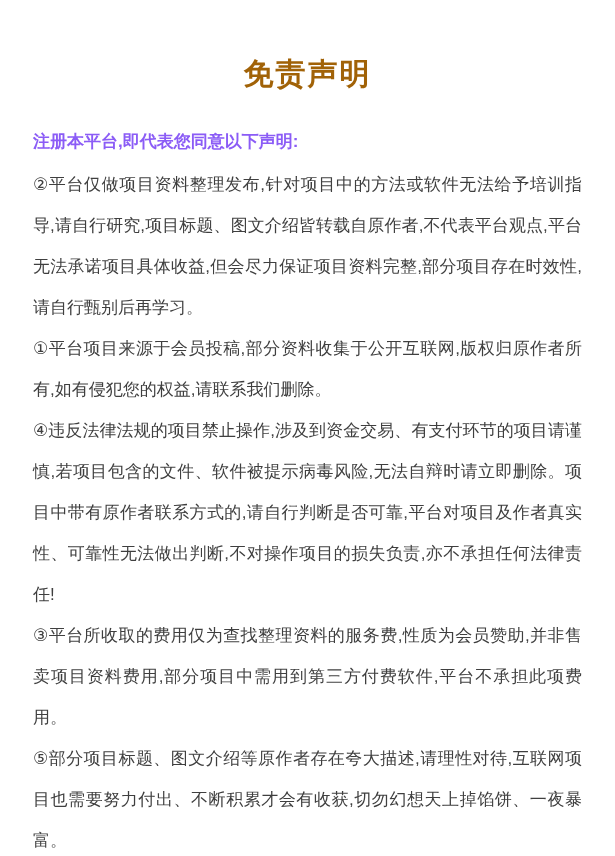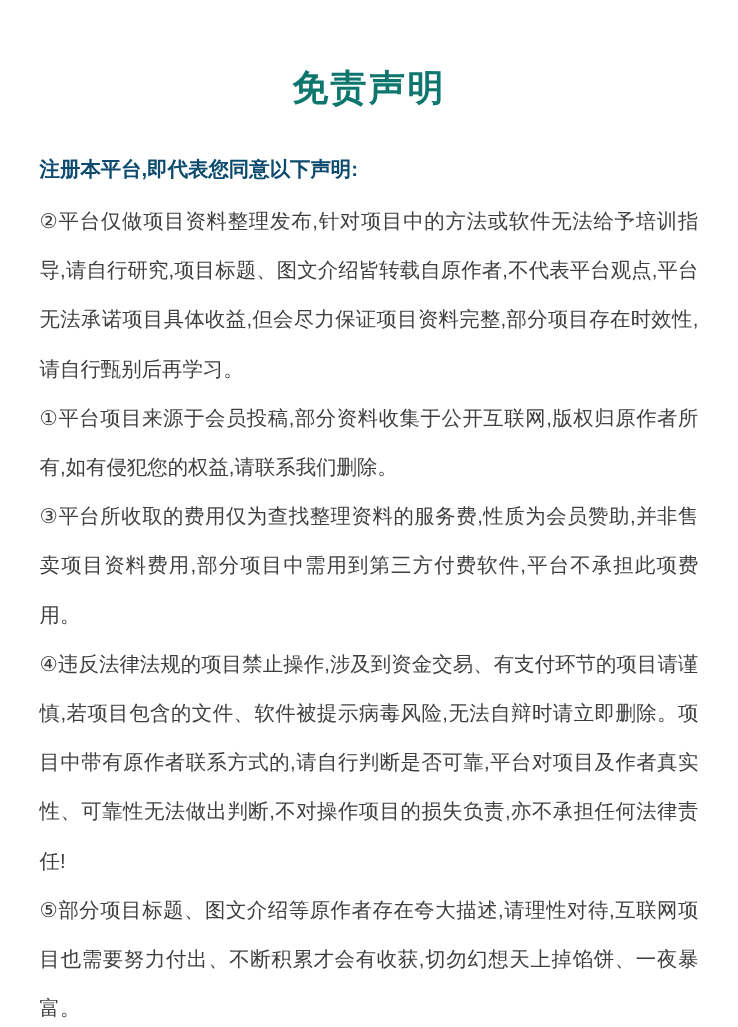--- a/index.html
+++ b/index.html
@@ -13,29 +13,29 @@
     height: 856px;
     margin: 0 auto;
     background: #ffffff;
     overflow: hidden;
     font-family: "Liberation Sans", "DejaVu Sans", sans-serif;
   }
   .doc-title {
     margin: 0;
     padding-top: 54px;
     text-align: center;
-    color: #0f766e;
+    color: #a16207;
     font-size: 30px;
     font-weight: 700;
     letter-spacing: 2px;
     line-height: 40px;
   }
   .intro {
     margin: 37px 33px 0 33px;
-    color: #0c4a6e;
+    color: #8b5cf6;
     font-size: 17px;
     font-weight: 700;
     line-height: 22px;
   }
   .body-text {
     margin: 11px 33px 0 33px;
     color: #3F3F3F;
     font-size: 17px;
     line-height: 41px;
     text-align: justify;
@@ -50,18 +50,18 @@
 <body>
 
 <div class="page">
   <h1 class="doc-title">免责声明</h1>
 
   <div class="intro">注册本平台,即代表您同意以下声明:</div>
 
   <div class="body-text">
     <p>②平台仅做项目资料整理发布,针对项目中的方法或软件无法给予培训指导,请自行研究,项目标题、图文介绍皆转载自原作者,不代表平台观点,平台无法承诺项目具体收益,但会尽力保证项目资料完整,部分项目存在时效性,请自行甄别后再学习。</p>
     <p>①平台项目来源于会员投稿,部分资料收集于公开互联网,版权归原作者所有,如有侵犯您的权益,请联系我们删除。</p>
+    <p>④违反法律法规的项目禁止操作,涉及到资金交易、有支付环节的项目请谨慎,若项目包含的文件、软件被提示病毒风险,无法自辩时请立即删除。项目中带有原作者联系方式的,请自行判断是否可靠,平台对项目及作者真实性、可靠性无法做出判断,不对操作项目的损失负责,亦不承担任何法律责任!</p>
     <p>③平台所收取的费用仅为查找整理资料的服务费,性质为会员赞助,并非售卖项目资料费用,部分项目中需用到第三方付费软件,平台不承担此项费用。</p>
-    <p>④违反法律法规的项目禁止操作,涉及到资金交易、有支付环节的项目请谨慎,若项目包含的文件、软件被提示病毒风险,无法自辩时请立即删除。项目中带有原作者联系方式的,请自行判断是否可靠,平台对项目及作者真实性、可靠性无法做出判断,不对操作项目的损失负责,亦不承担任何法律责任!</p>
     <p>⑤部分项目标题、图文介绍等原作者存在夸大描述,请理性对待,互联网项目也需要努力付出、不断积累才会有收获,切勿幻想天上掉馅饼、一夜暴富。</p>
 
   </div>
 </div>
 
 </body></html>

